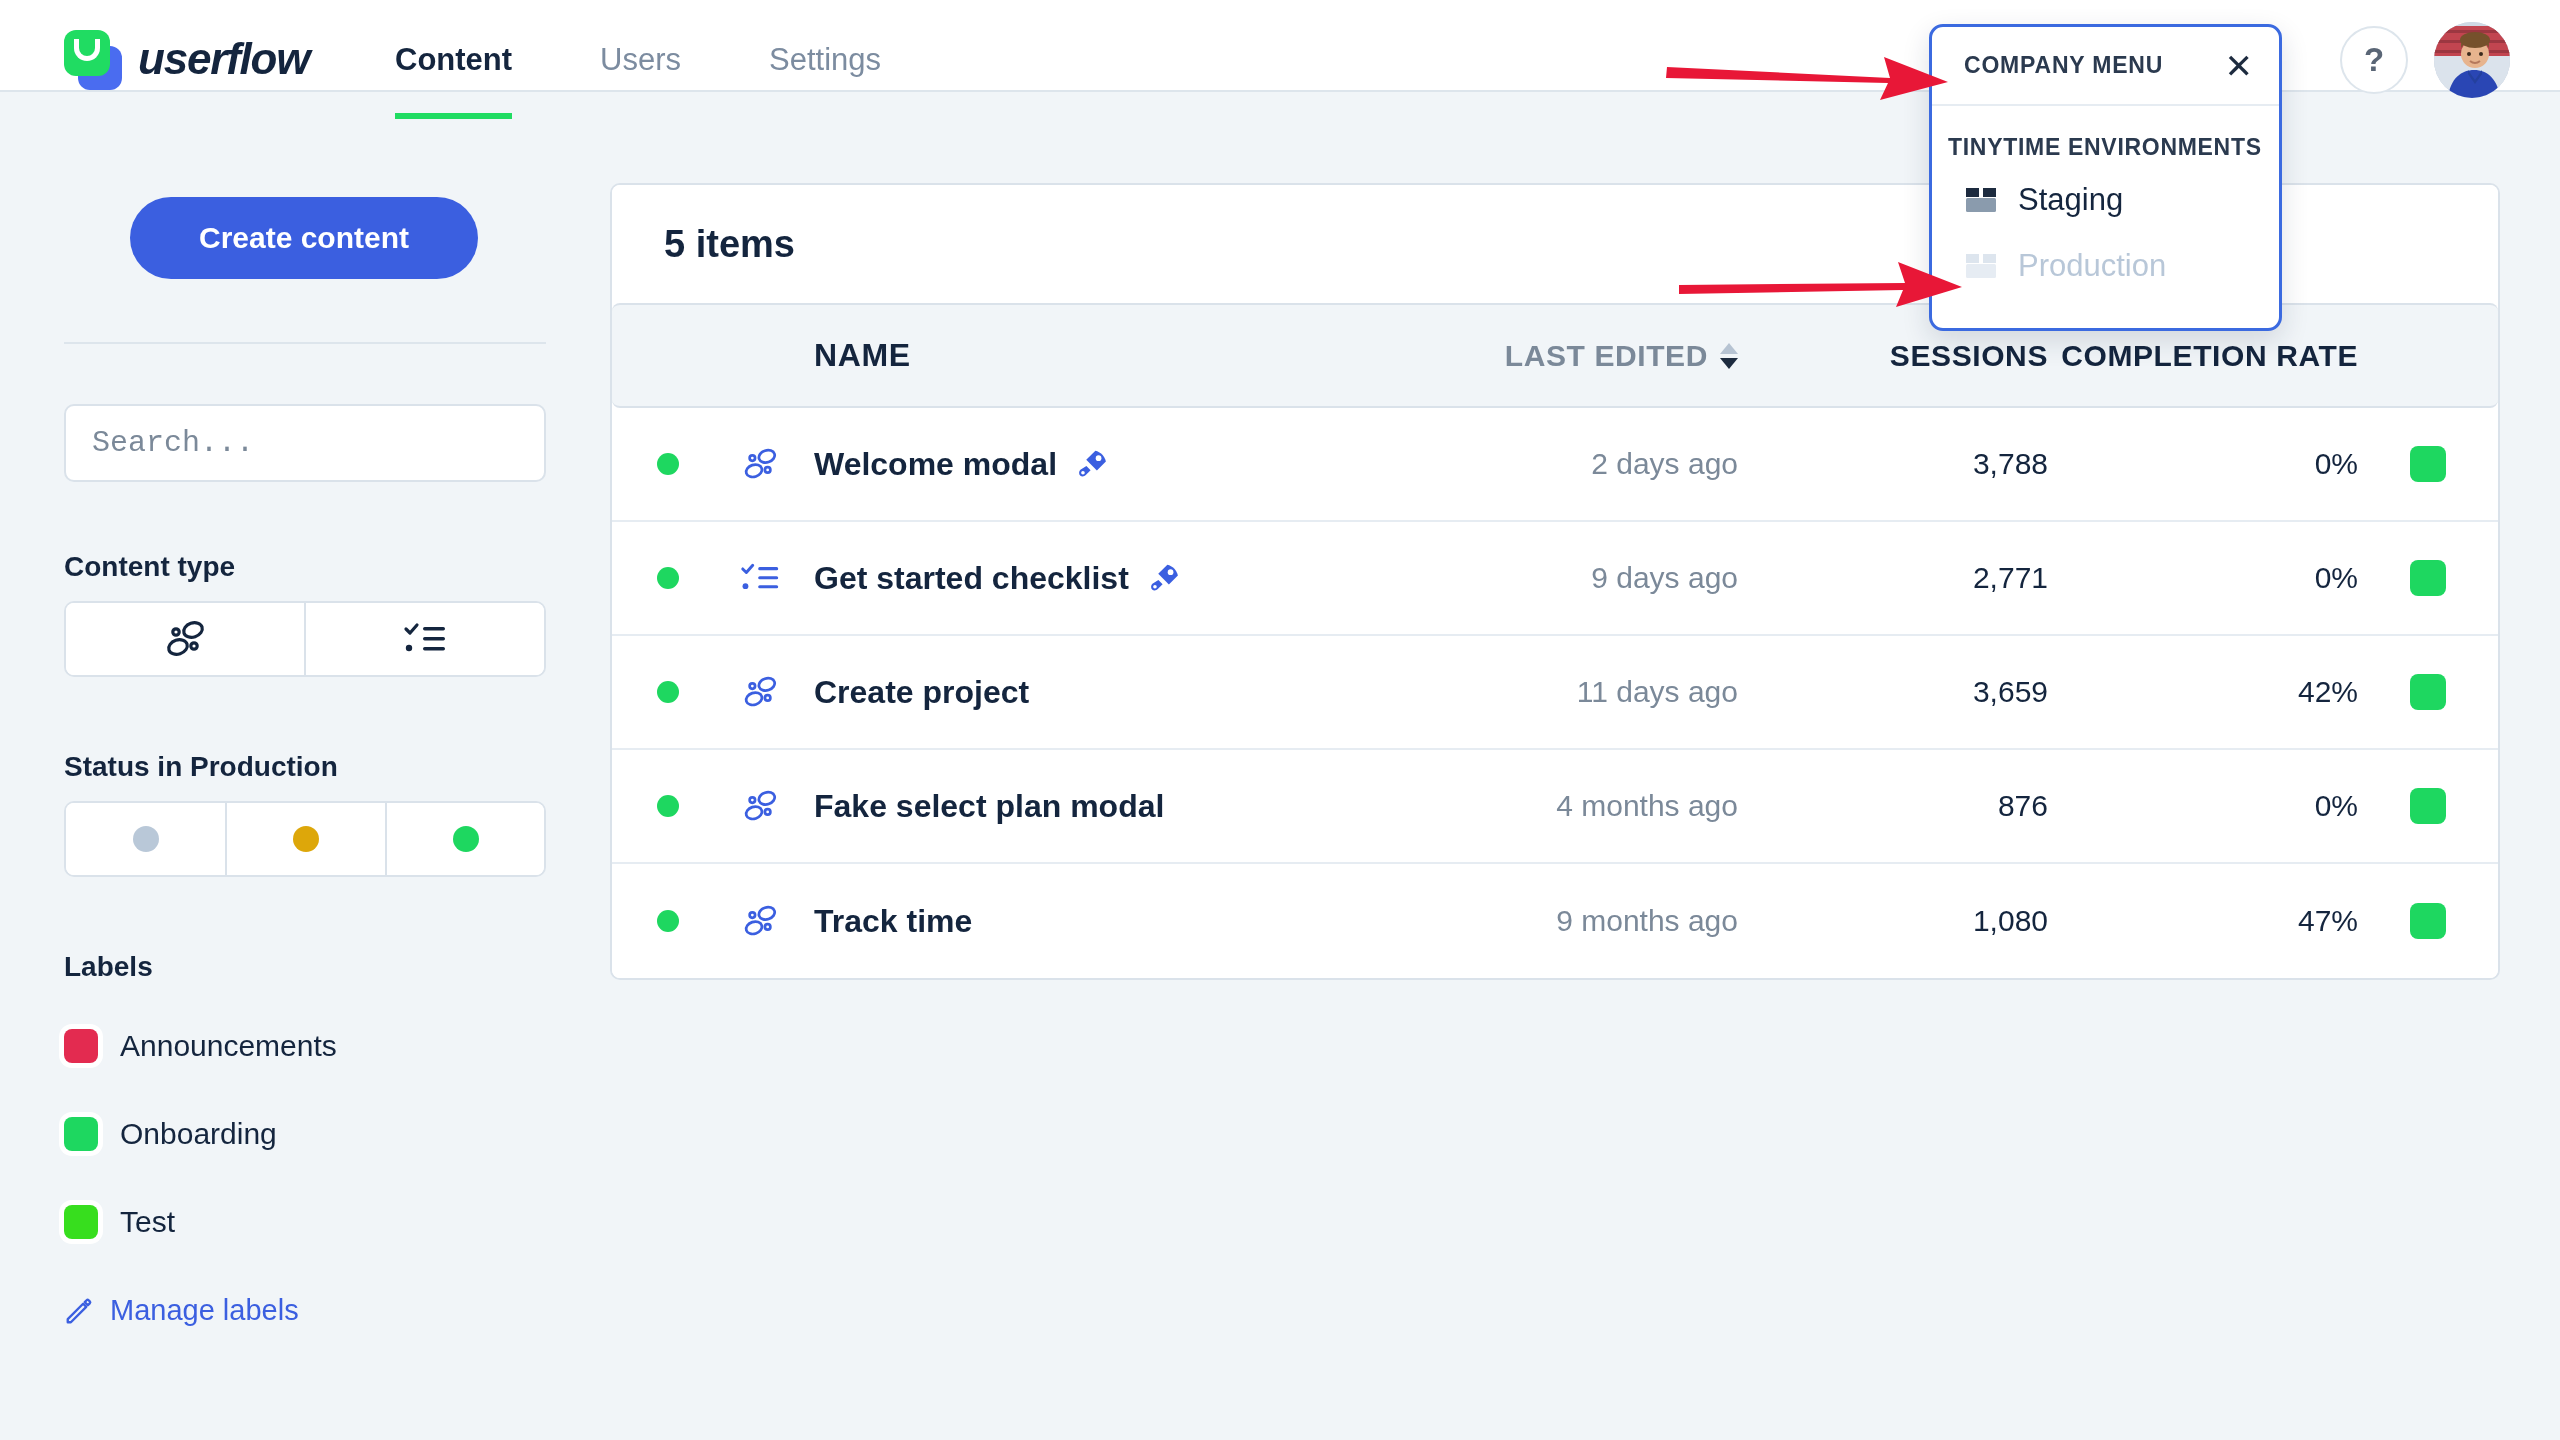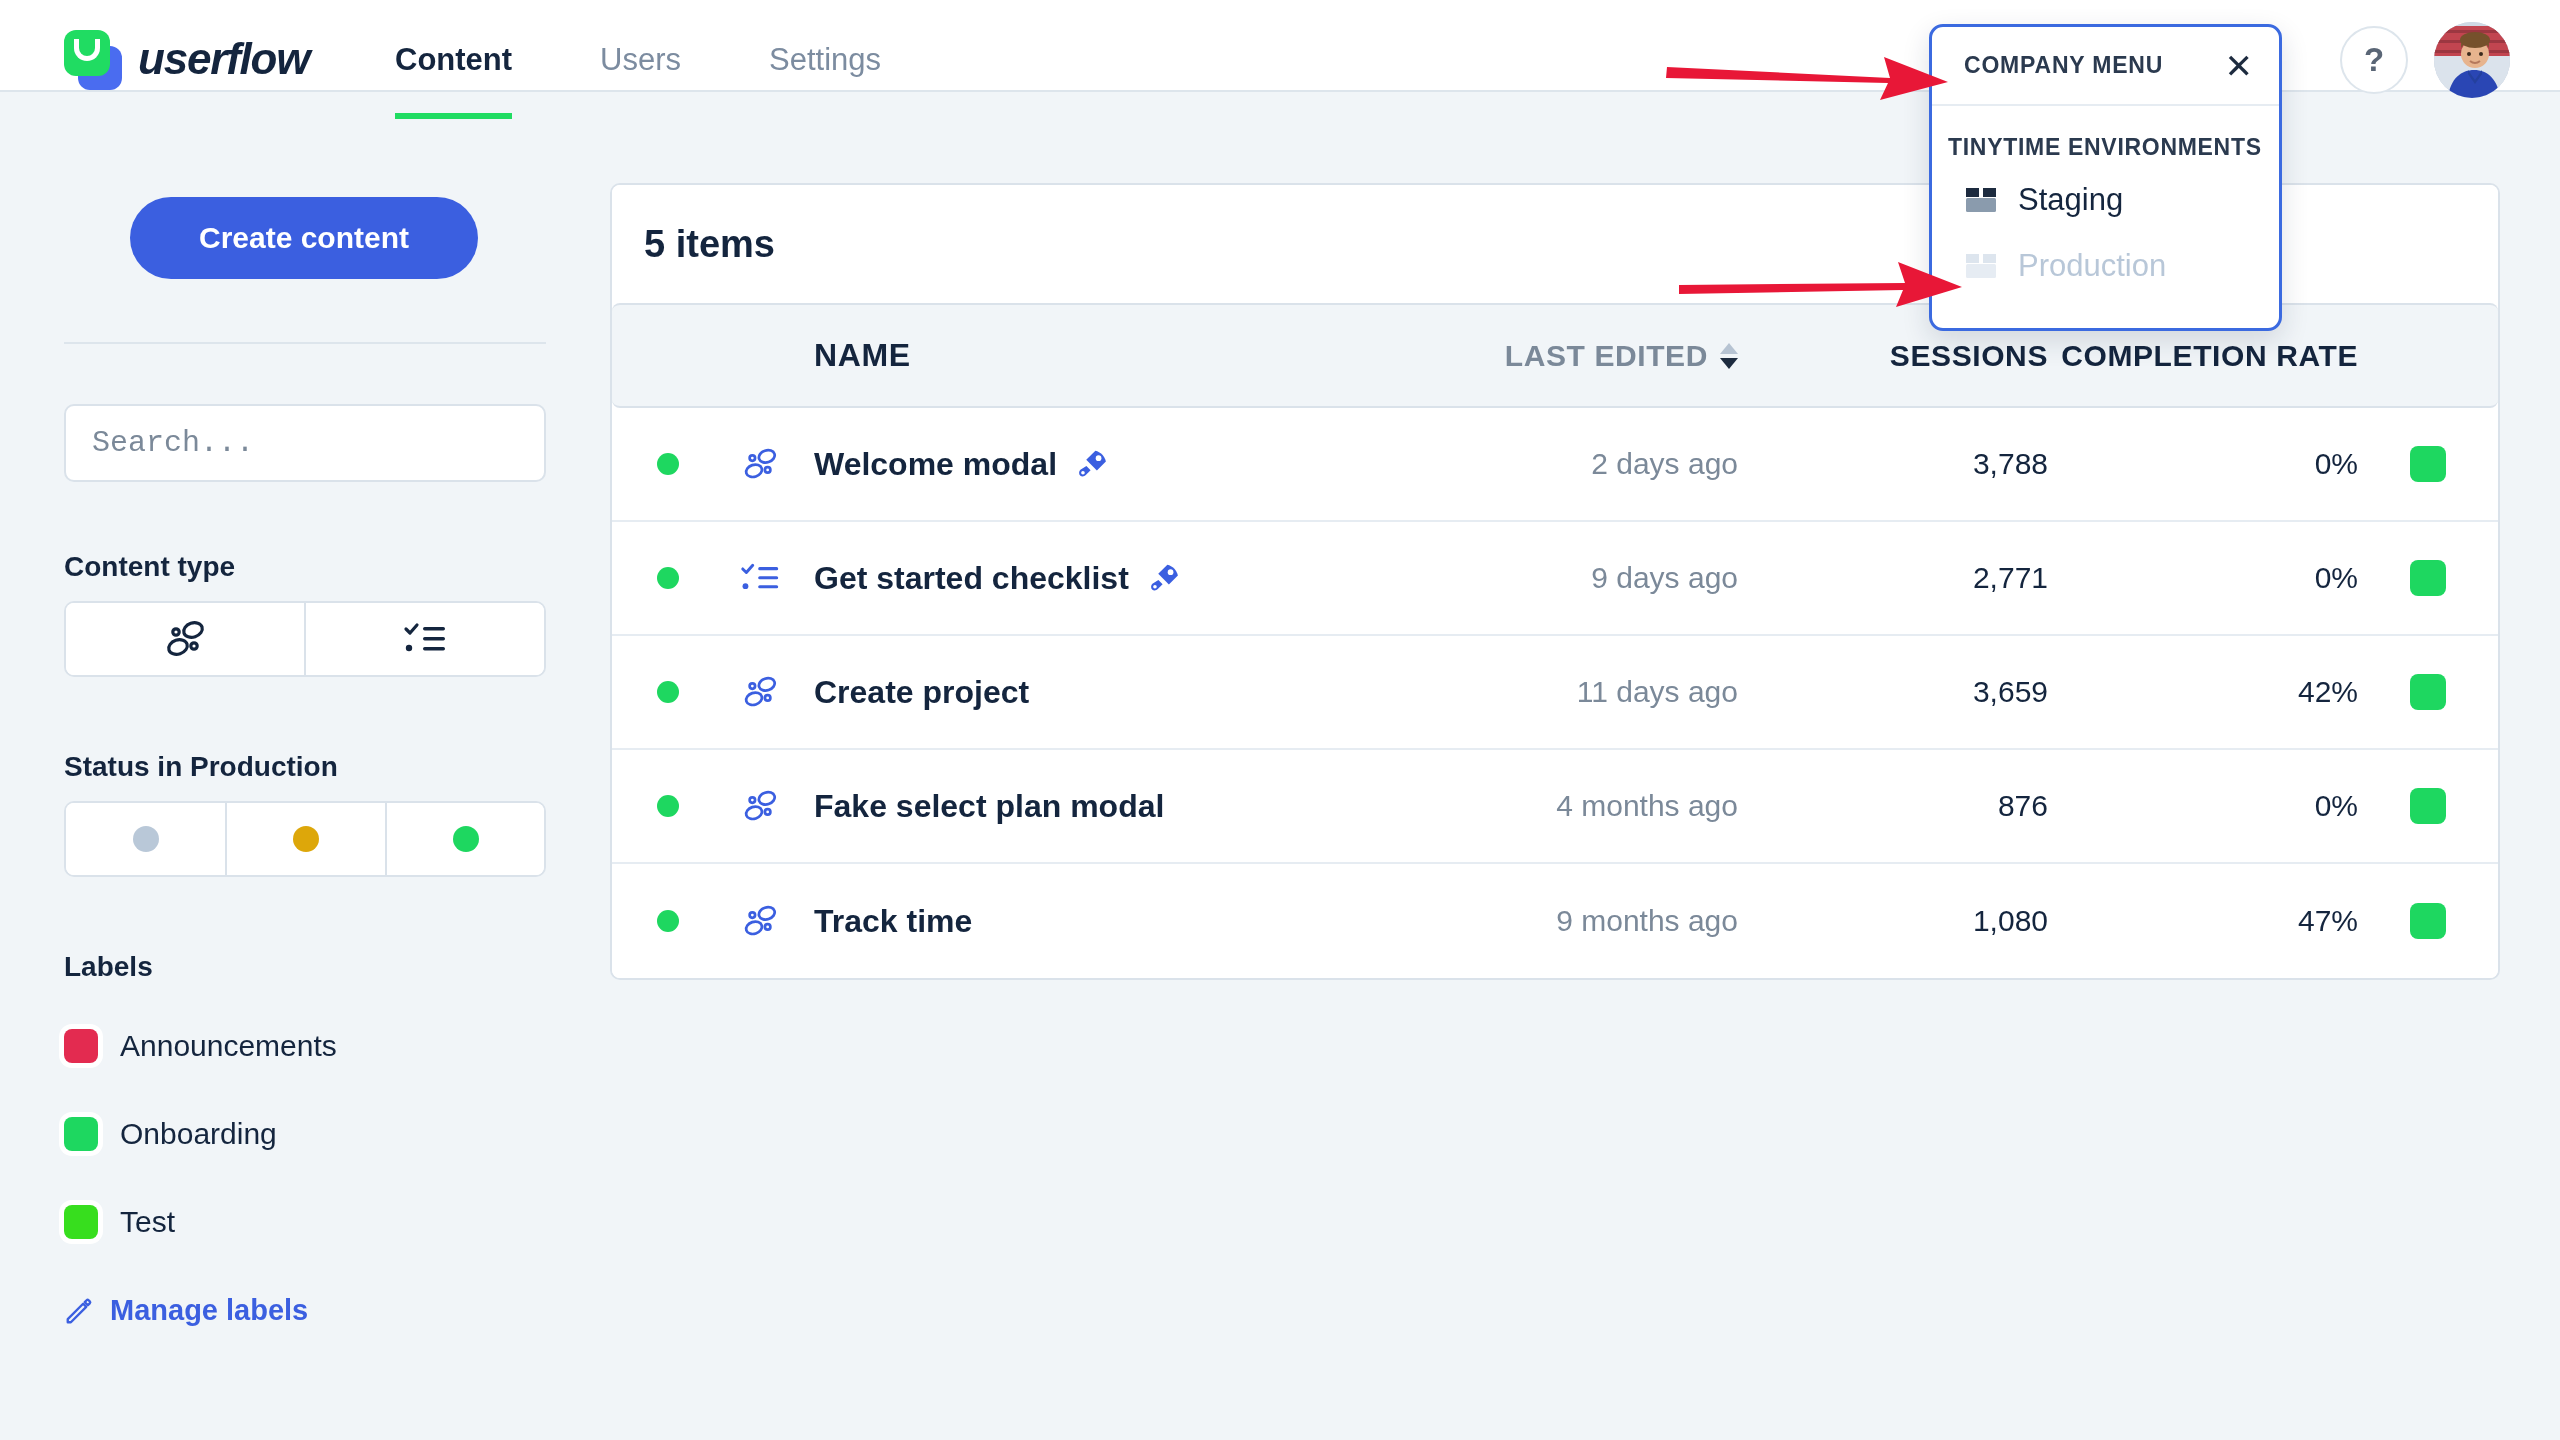--- a/index.html
+++ b/index.html
@@ -123,33 +123,33 @@
     height: 54px; margin-bottom: 34px; cursor: pointer;
   }
   .label-swatch {
     width: 34px; height: 34px; border-radius: 8px;
     box-shadow: 0 0 0 5px #fff;
   }
   .label-name { font-size: 30px; color: #14253e; }
   .manage-labels {
     position: absolute; left: 64px;
     display: flex; align-items: center; gap: 16px;
-    font-size: 29px; font-weight: 700; color: #3b5fe0; cursor: pointer;
+    font-size: 29px; font-weight: 400; color: #3b5fe0; cursor: pointer;
   }
 
   
   .card {
     position: absolute; left: 610px; top: 183px;
     width: 1890px;
     background: #fff; border: 2px solid #dae2ea;
     border-radius: 10px; overflow: hidden;
   }
   .card-head {
     height: 118px; display: flex; align-items: center;
-    padding-left: 32px;
+    padding-left: 52px;
     font-size: 38px; font-weight: 600; color: #14253e;
     background: #fff;
   }
   .thead {
     display: flex; align-items: center; height: 105px;
     background: #f1f5f8;
     border-top: 2px solid #dae2ea; border-bottom: 2px solid #dae2ea; border-radius: 8px;
   }
   .th {
     font-size: 23px; font-weight: 600; color: #4e6076;

